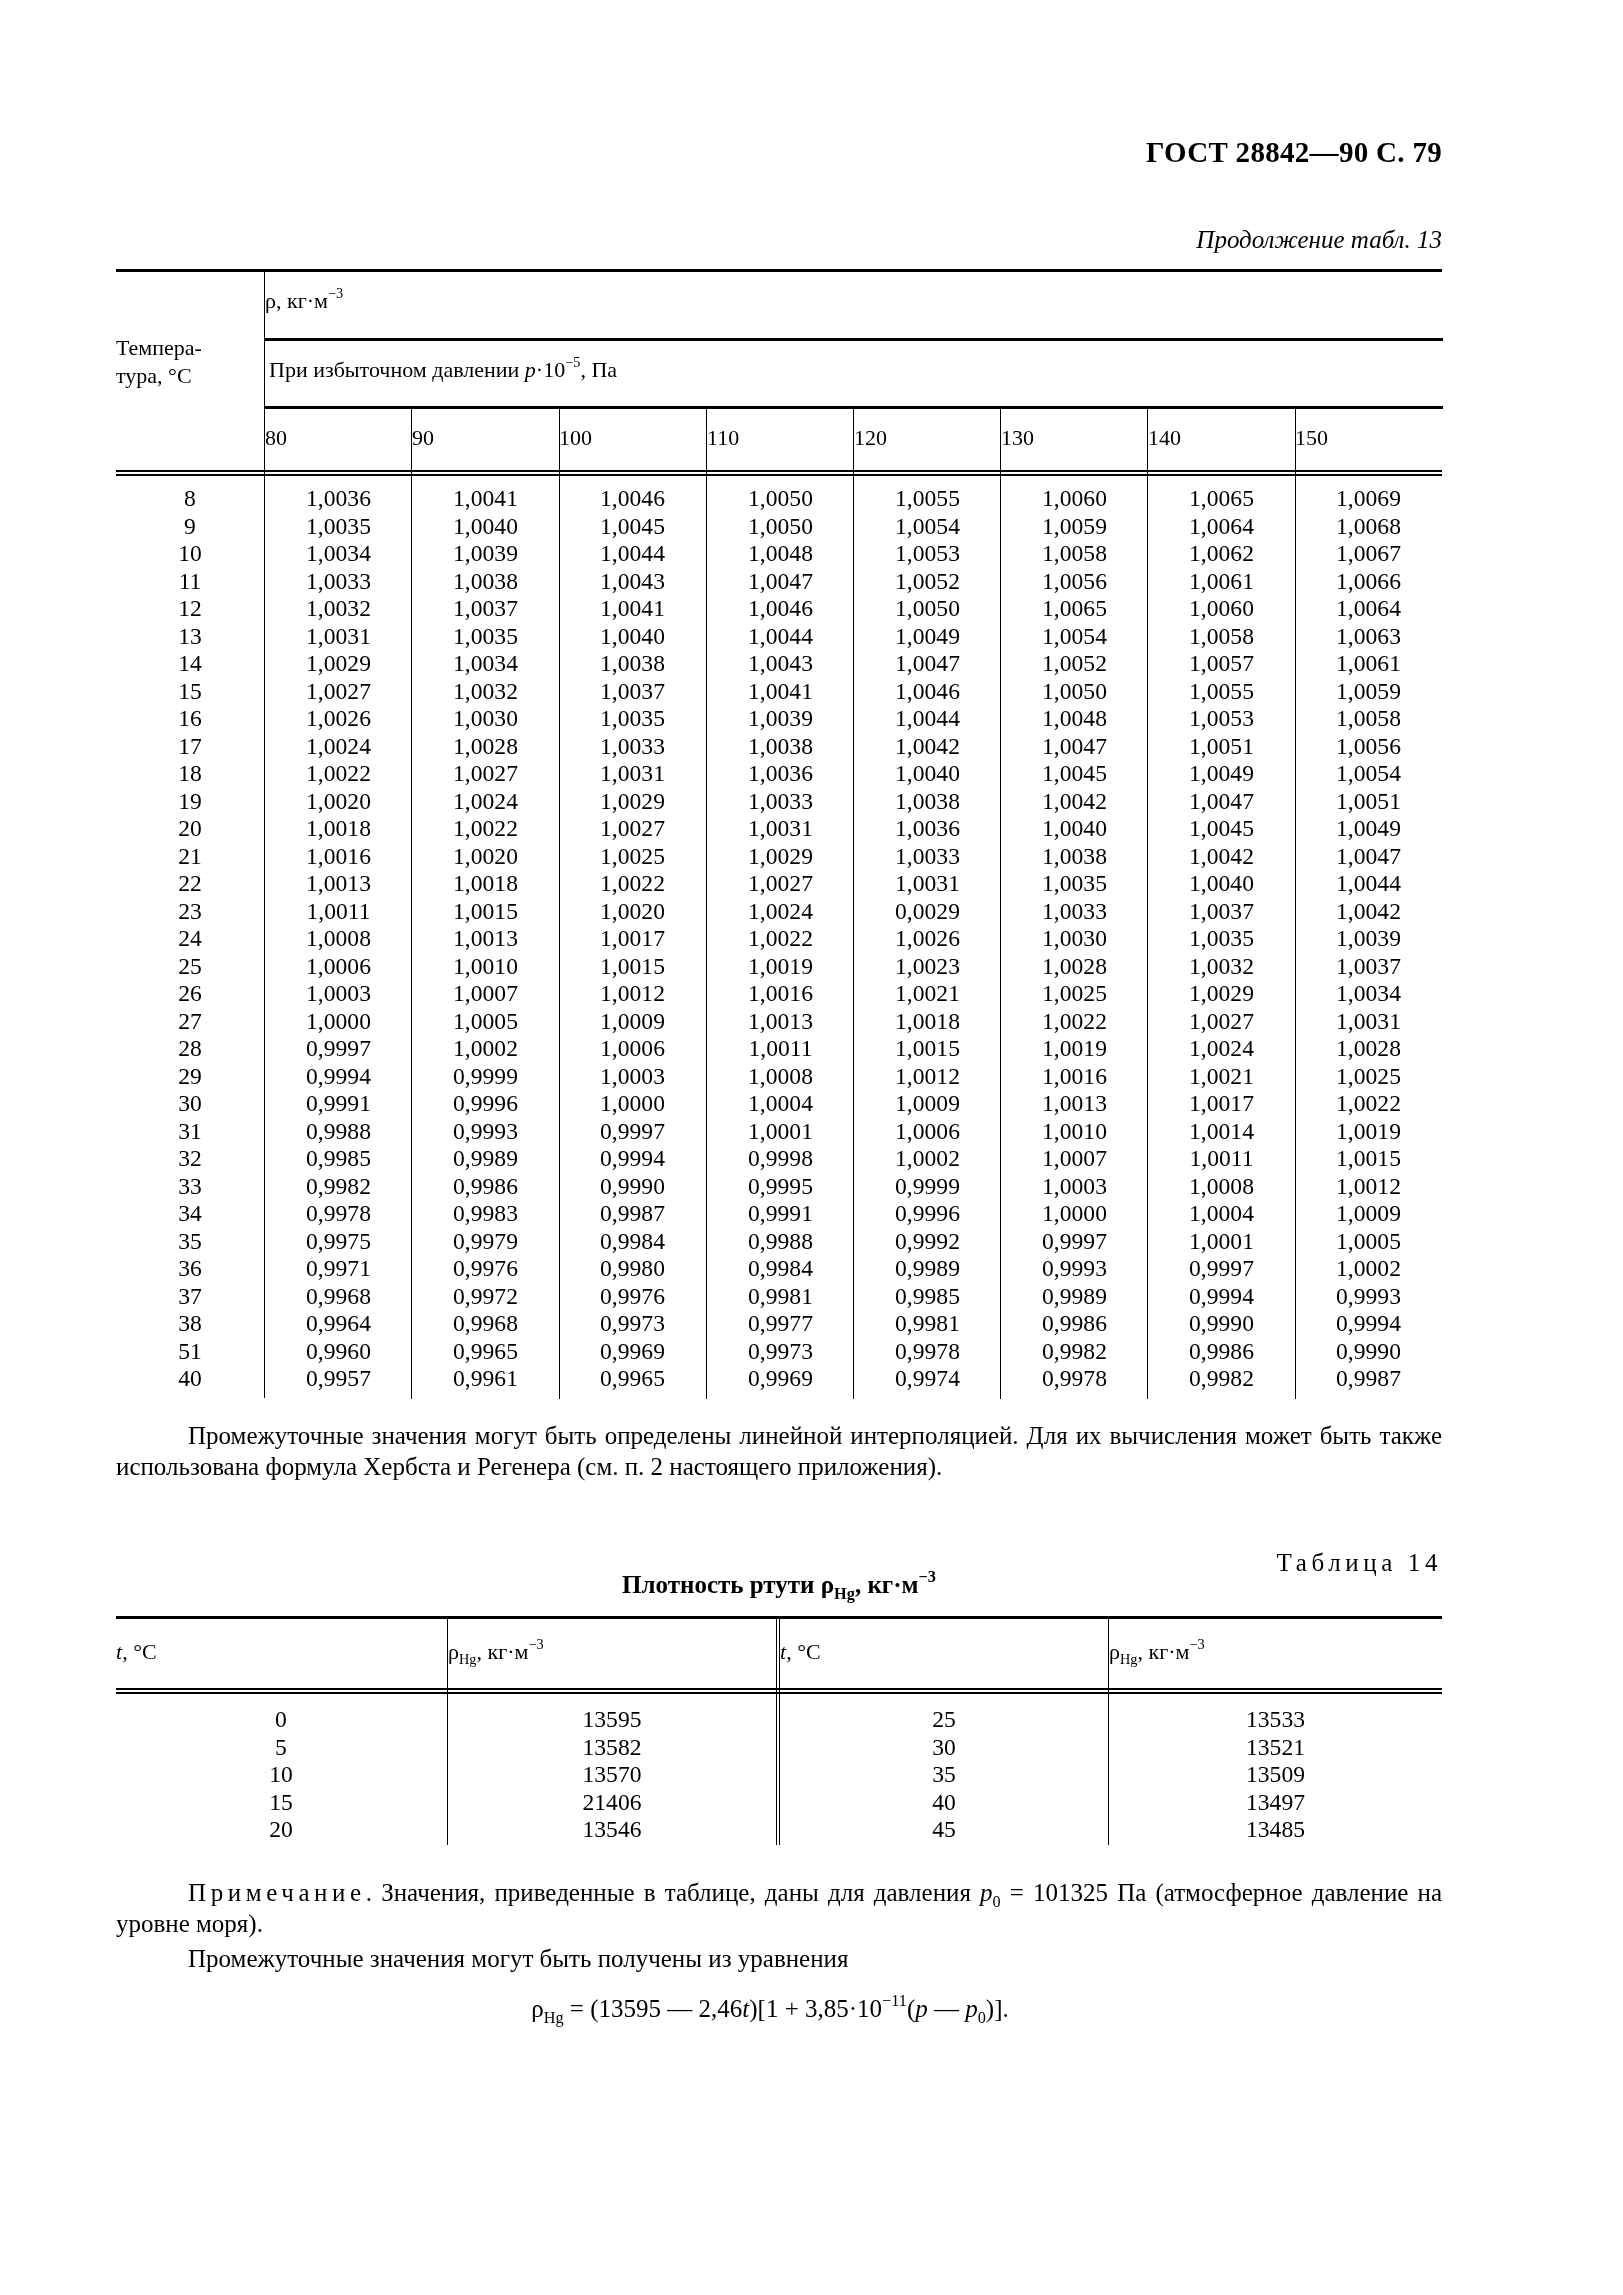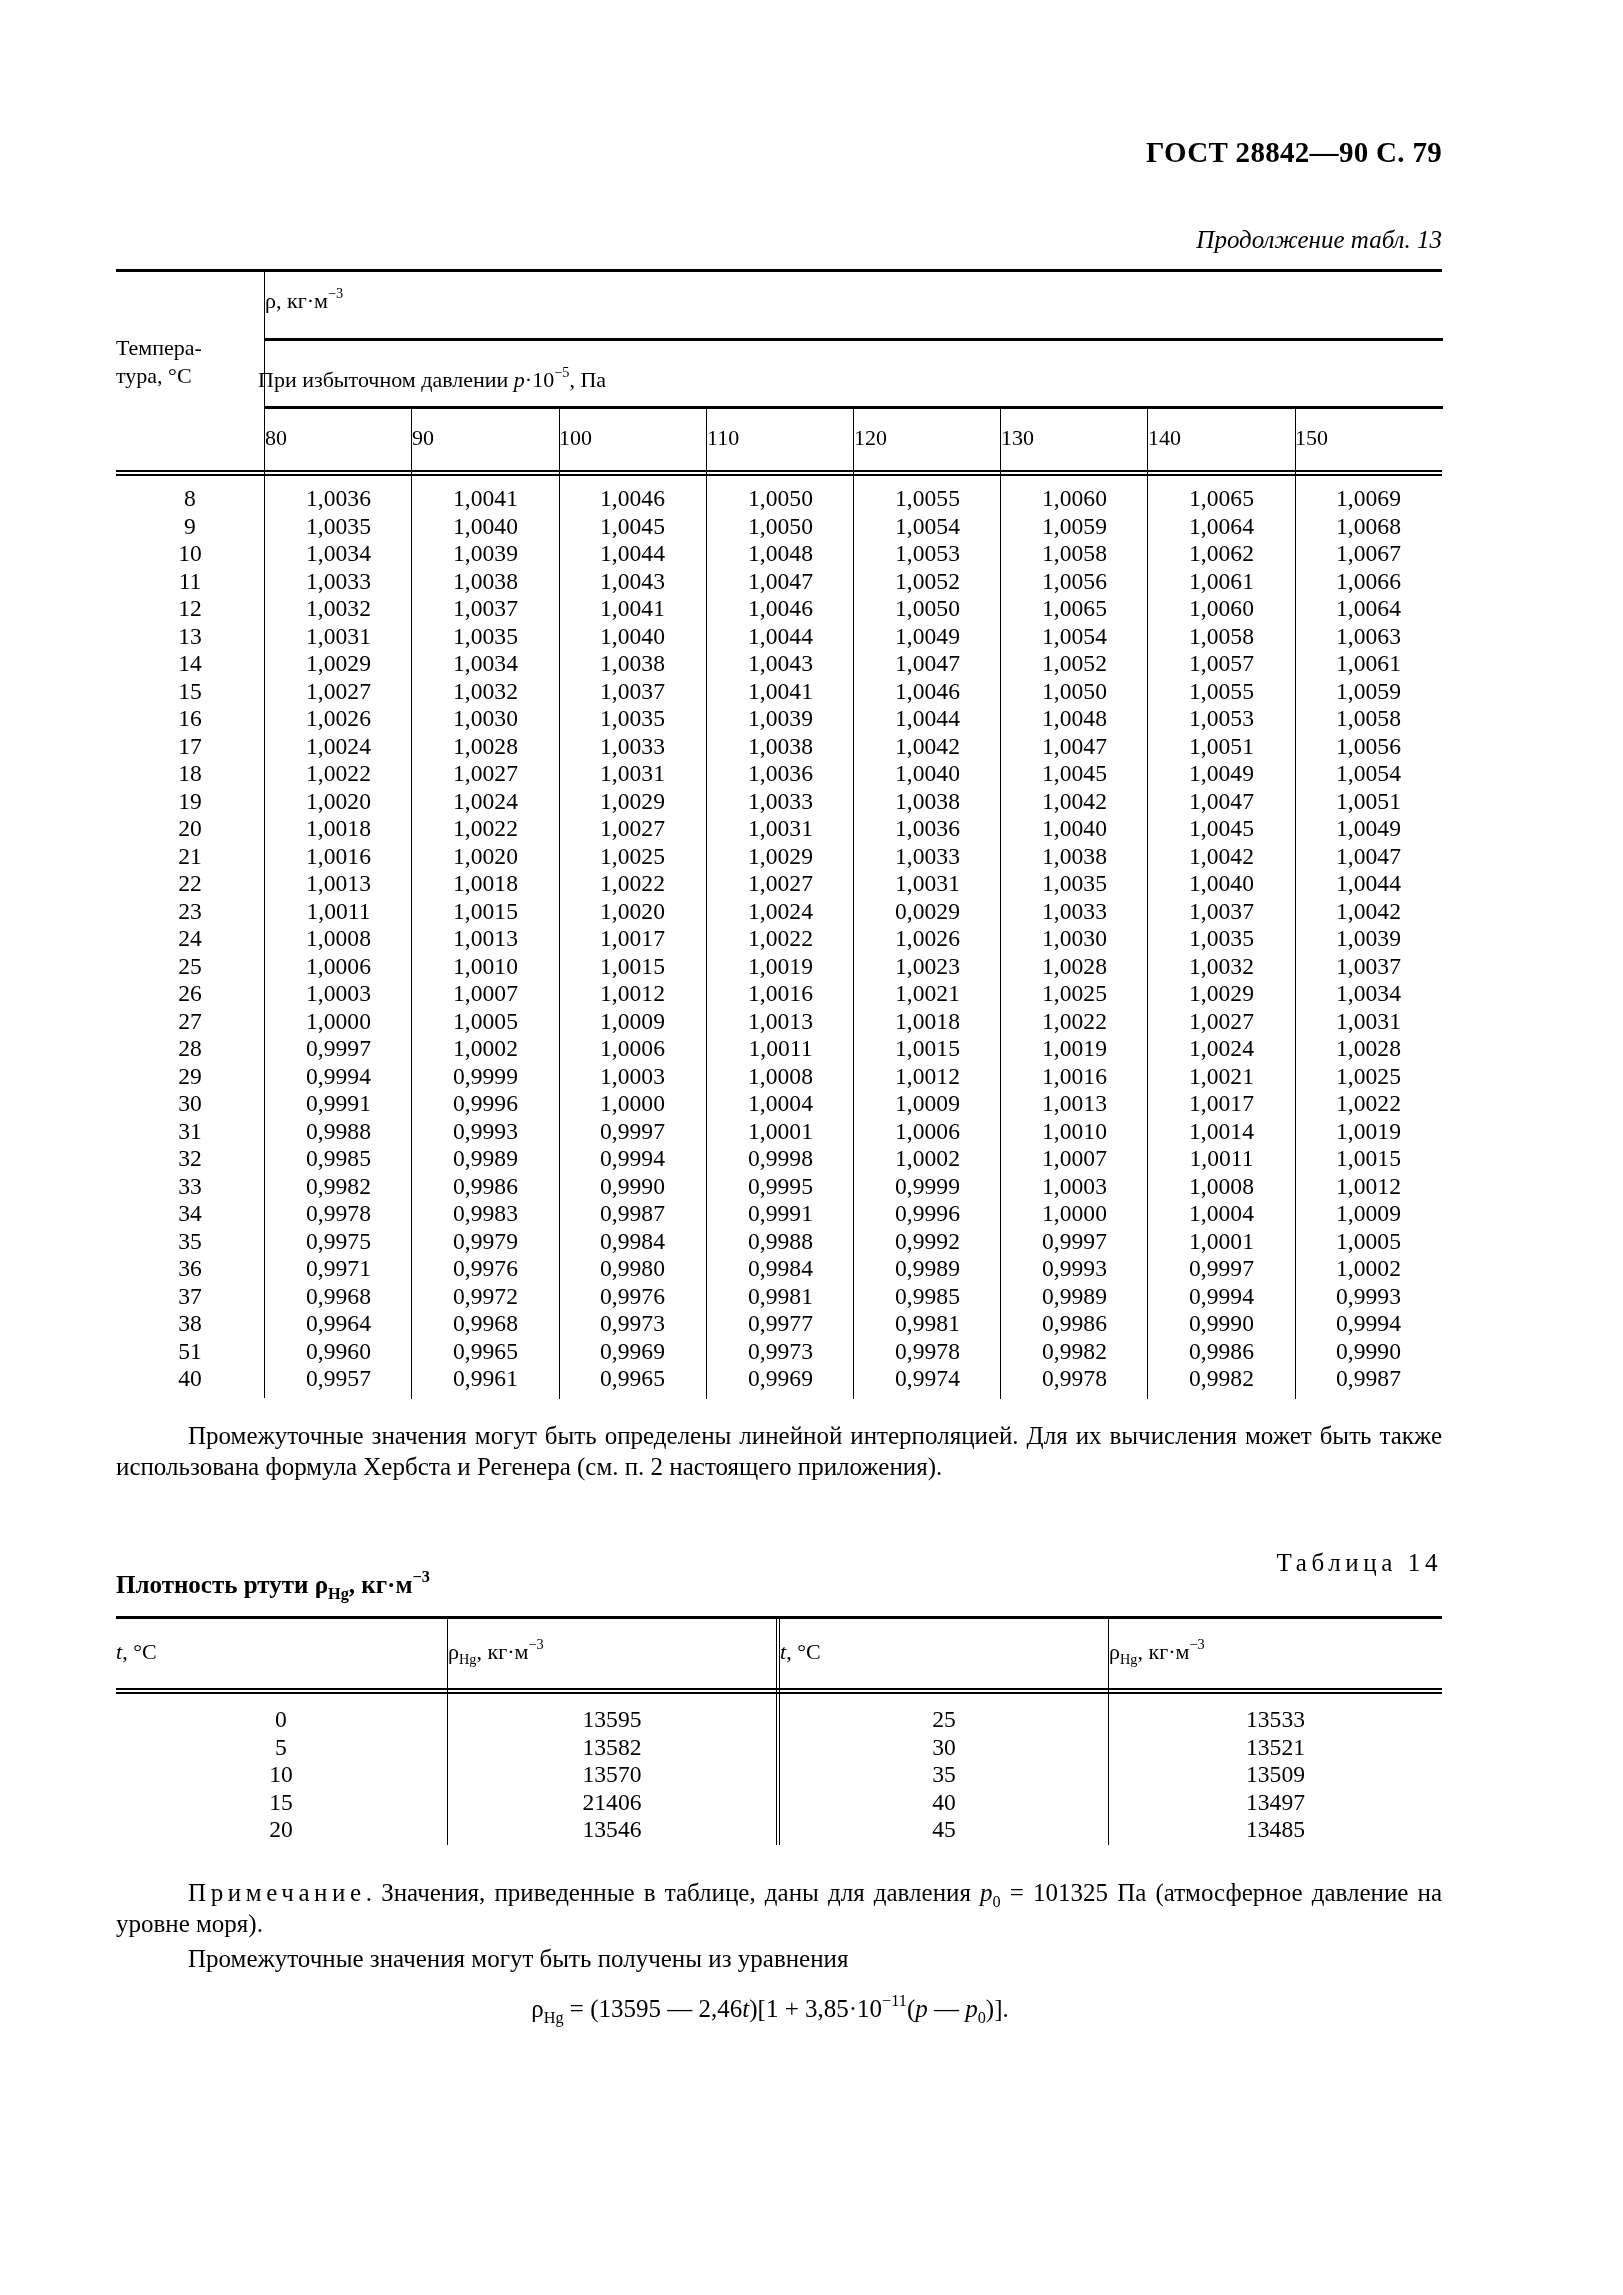--- a/index.html
+++ b/index.html
@@ -45,21 +45,21 @@
 
   <div class="hcell" style="left:116px; top:334px; width:148px; line-height:27.5px;">
     <div>Темпера-</div>
     <div>тура, °С</div>
   </div>
 
   <div class="hcell" style="left:265px; top:288px; width:1178px;">
     <span>ρ, кг·м</span><sup>−3</sup>
   </div>
 
-  <div class="hcell" style="left:258px; top:357px; width:1178px;margin-top:10px;">
+  <div class="hcell" style="left:269px; top:357px; width:1178px;">
     <span>При избыточном давлении </span><i>p</i><span>·10</span><sup>−5</sup><span>, Па</span>
   </div>
 
   <div class="hcell" style="left:265px; top:425px; width:147px;">80</div>
   <div class="hcell" style="left:412px; top:425px; width:147px;">90</div>
   <div class="hcell" style="left:559px; top:425px; width:147px;">100</div>
   <div class="hcell" style="left:707px; top:425px; width:147px;">110</div>
   <div class="hcell" style="left:854px; top:425px; width:147px;">120</div>
   <div class="hcell" style="left:1001px; top:425px; width:147px;">130</div>
   <div class="hcell" style="left:1148px; top:425px; width:147px;">140</div>
@@ -378,21 +378,21 @@
       <div class="row">0,9993</div>
       <div class="row">0,9994</div>
       <div class="row">0,9990</div>
       <div class="row">0,9987</div>
     </div>
 </div>
 
 <div class="para indent" style="top:1420px;">Промежуточные значения могут быть определены линейной интерполяцией. Для их вычисления может быть также использована формула Хербста и Регенера (см. п. 2 настоящего приложения).</div>
 
 <div class="abs" style="right:181px; top:1549px; font-size:25px;"><span class="spaced">Таблица  14</span></div>
-<div class="abs" style="left:116px; width:1326px; top:1571px; text-align:left; font-size:25px; font-weight:bold;">
+<div class="abs" style="left:116px; width:1326px; top:1571px; text-align:center; font-size:25px; font-weight:bold;">
   <span>Плотность ртути ρ</span><sub>Hg</sub><span>, кг·м</span><sup>−3</sup>
 </div>
 
 <div>
   <div class="hline" style="left:116px; top:1616px; width:1326px; height:2.6px;"></div>
   <div class="hline" style="left:116px; top:1688px; width:1326px; height:2px;"></div>
   <div class="hline" style="left:116px; top:1692px; width:1326px; height:2px;"></div>
 
   <div class="vline" style="left:447px; top:1617px; height:228px;"></div>
   <div class="vline" style="left:776px; top:1617px; height:228px;"></div>

